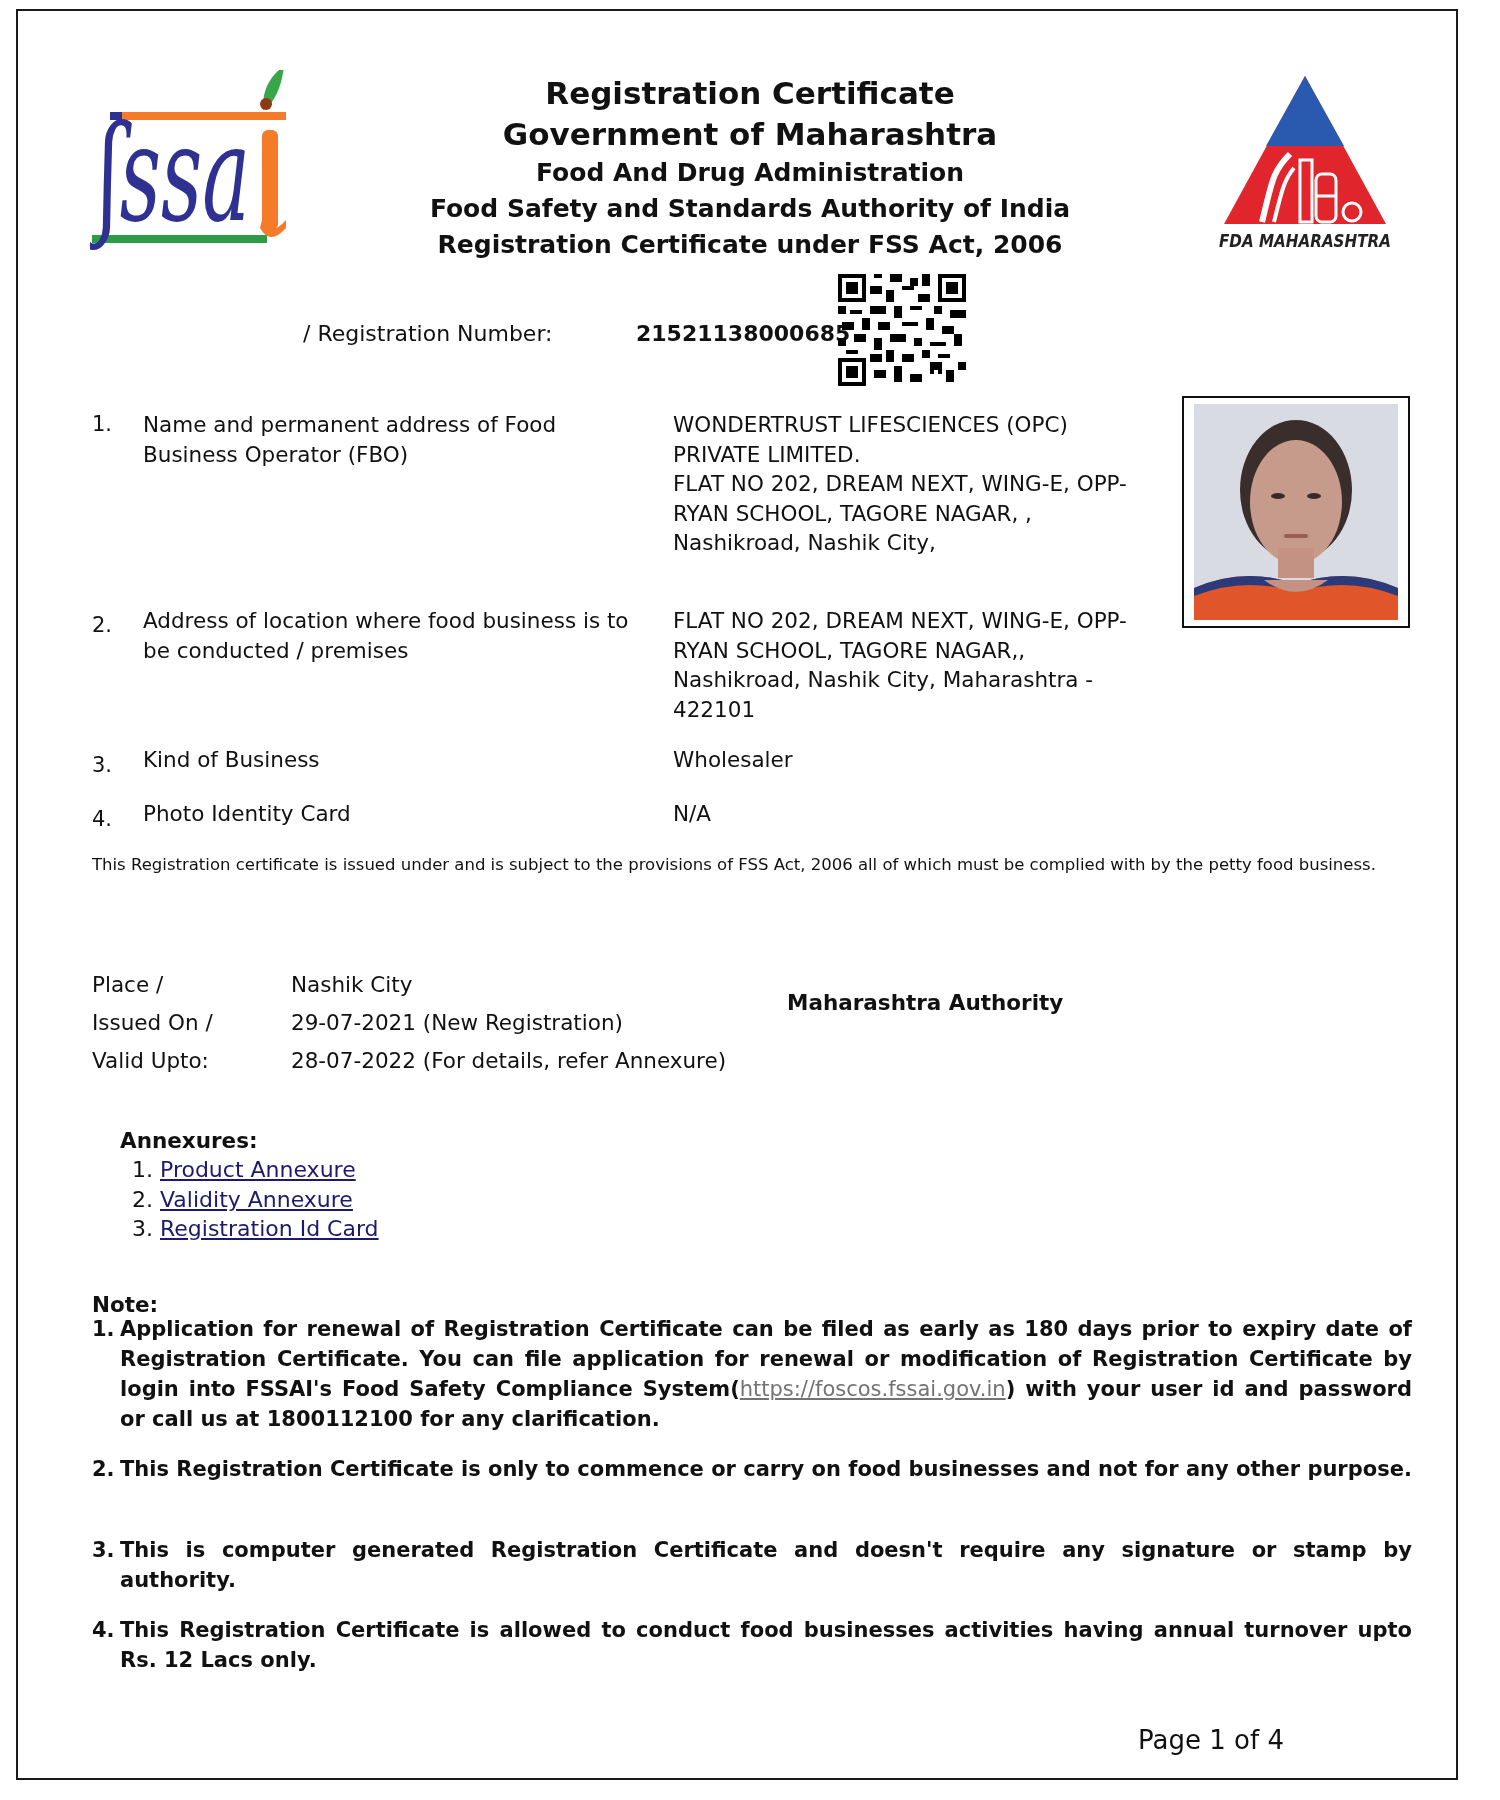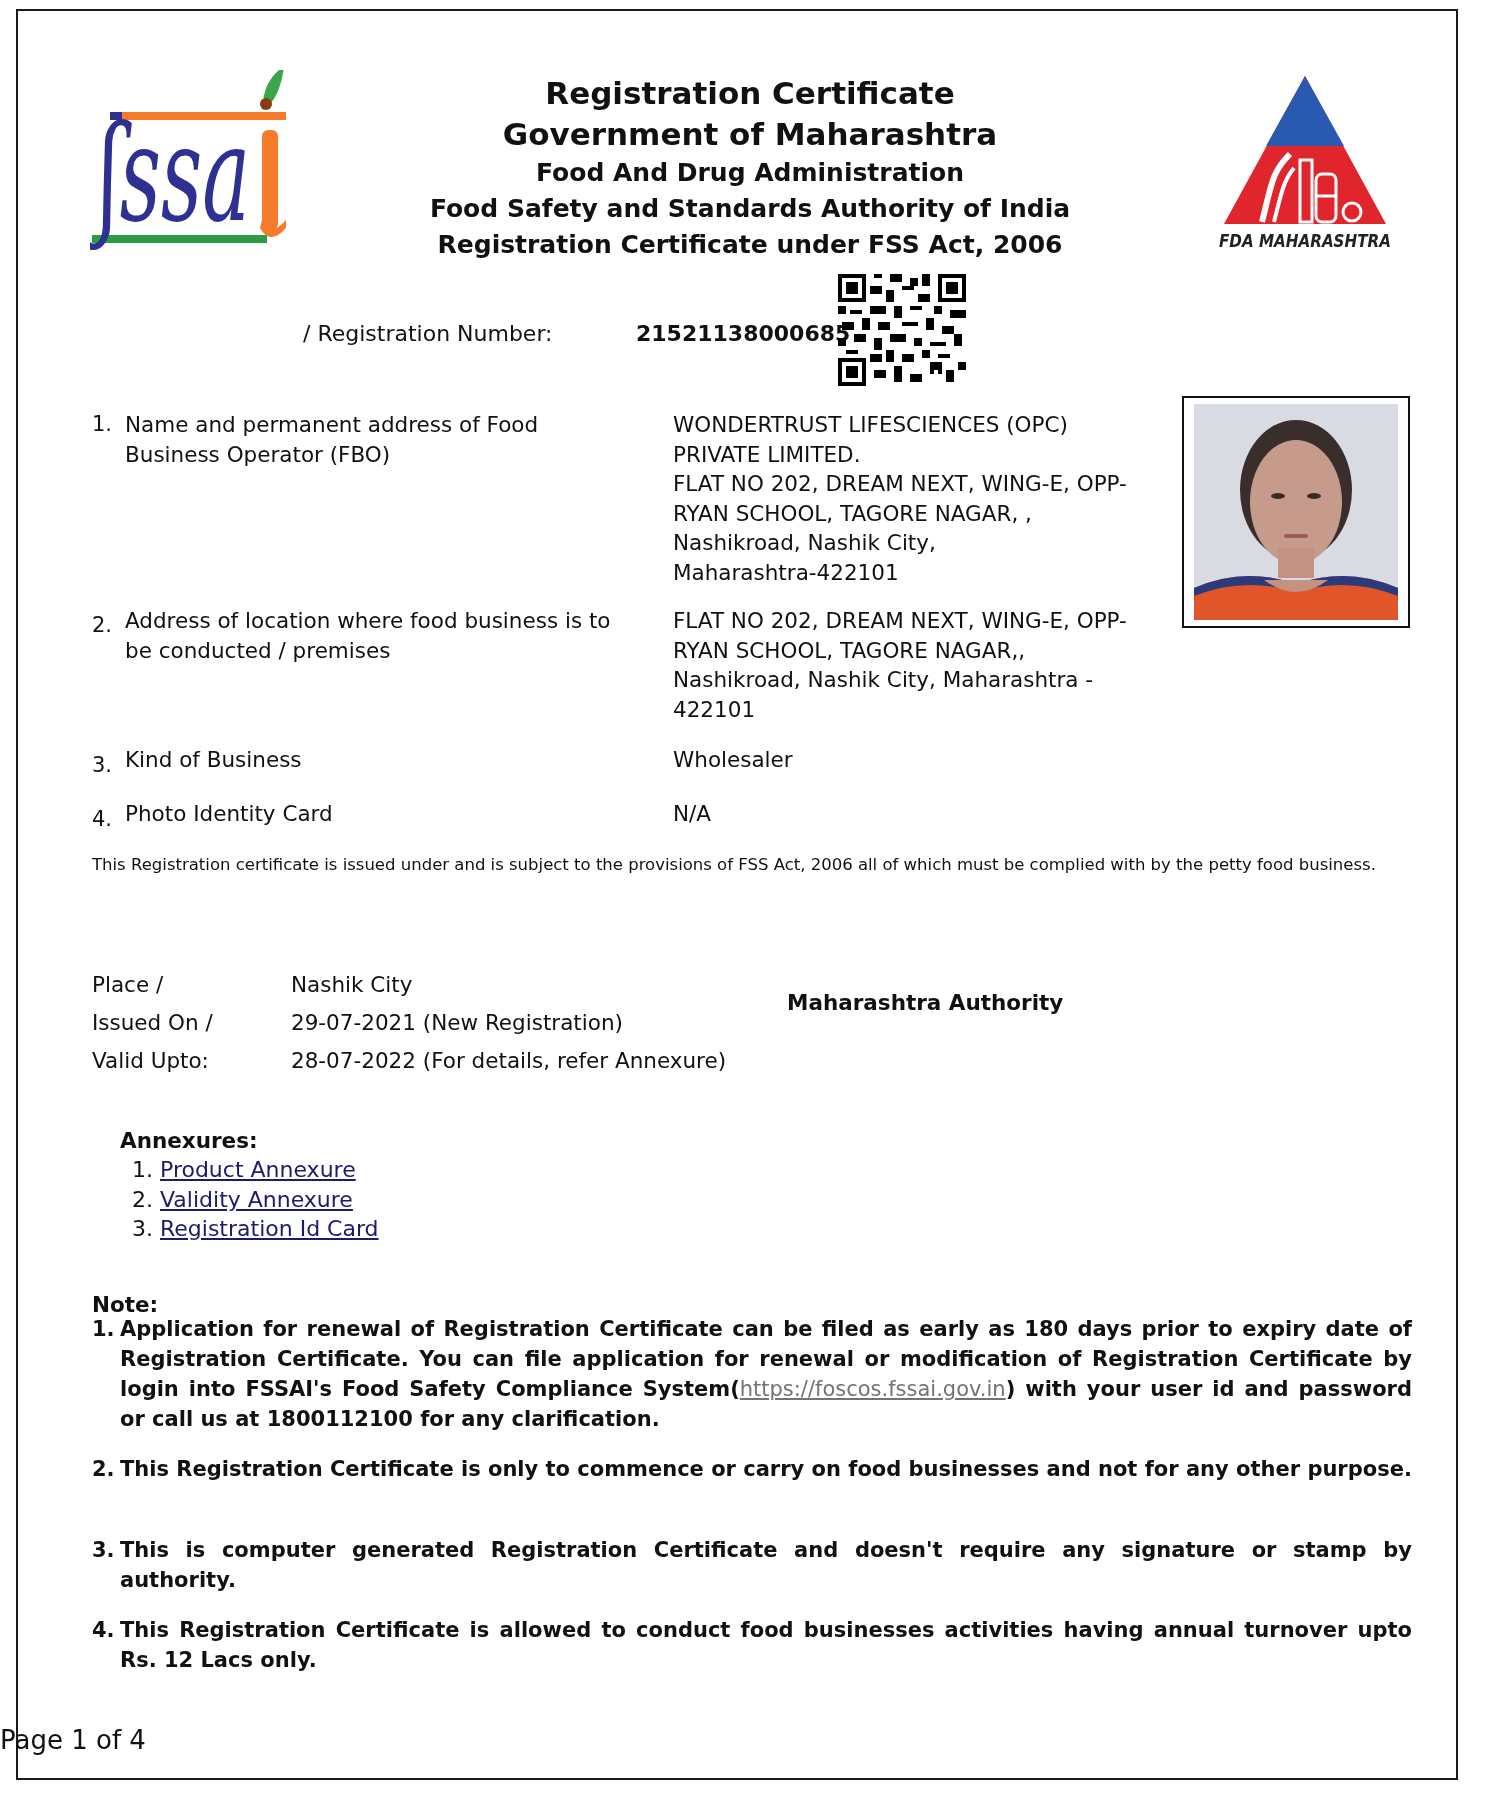--- a/index.html
+++ b/index.html
@@ -22,42 +22,42 @@
   .t4 { font-size:25px; line-height:36px; }
   .t5 { font-size:25px; line-height:36px; }
 
   
   .regno-label { left:303px; top:321px; font-size:22px; white-space:nowrap; }
   .regno-value { left:636px; top:321px; font-size:22px; font-weight:bold; white-space:nowrap; }
   .qr { left:838px; top:274px; width:128px; height:112px; }
 
   
   .row-num { font-size:21px; left:92px; }
-  .row-label { font-size:21.5px; left:125px; width:505px; line-height:30px; }
+  .row-label { font-size:21.5px; left:143px; width:505px; line-height:30px; }
   .row-value { font-size:21.5px; left:673px; width:500px; line-height:29.5px; }
 
   .photo-box { left:1182px; top:396px; width:228px; height:232px; border:2px solid #111; box-sizing:border-box; background:#fff; }
 
   .fine-print { left:92px; top:853px; width:1330px; font-size:16.5px; line-height:24px; }
 
   .meta-label { left:92px; font-size:21.5px; white-space:nowrap; }
   .meta-value { left:251px; font-size:21.5px; white-space:nowrap;margin-left:40px; }
   .reg-authority { left:787px; top:990px; font-size:21.5px; font-weight:bold; white-space:nowrap; }
 
   .annex-title { left:120px; top:1128px; font-size:21.5px; font-weight:bold; }
   .annex-item { left:120px; font-size:22px; white-space:nowrap;margin-left:12px; }
   .annex-item a { color:#1b1a6e; text-decoration:underline; }
 
   .note-title { left:92px; top:1292px; font-size:21.5px; font-weight:bold; }
   .note { left:92px; width:1320px; font-size:21px; font-weight:bold; line-height:30px; }
   .note .n { position:absolute; left:0; top:0; }
   .note .body { margin-left:28px; text-align:justify; }
   .note a { color:#737373; font-weight:normal; text-decoration:underline; }
 
-  .page-footer { left:0; width:1284px; top:1725px; text-align:left; font-size:26px; }
+  .page-footer { left:0; width:1284px; top:1725px; text-align:right; font-size:26px; }
 </style>
 </head>
 <body>
 
 <div class="page-border"></div>
 
 <div class="abs fssai-logo">
   <svg width="215" height="185" viewBox="0 0 215 185">
     <rect x="20" y="42" width="176" height="8" fill="#f47b2a"></rect>
     <rect x="20" y="42" width="12" height="8" fill="#2e3192"></rect>
@@ -152,21 +152,20 @@
 </div>
 
 <div class="abs row-num" style="top:412px;">1.</div>
 <div class="abs row-label" style="top:410px;">Name and permanent address of Food Business Operator (FBO)</div>
 <div class="abs row-value" style="top:410px;">
   <div>WONDERTRUST LIFESCIENCES (OPC)</div>
   <div>PRIVATE LIMITED.</div>
   <div>FLAT NO 202, DREAM NEXT, WING-E, OPP-</div>
   <div>RYAN SCHOOL, TAGORE NAGAR, ,</div>
   <div>Nashikroad, Nashik City,</div>
-  <div>Maharashtra-422101</div>
 </div>
 
 <div class="abs photo-box">
   <svg width="224" height="228" viewBox="0 0 224 228" style="display:block;">
     <rect x="10" y="6" width="204" height="216" fill="#d9dbe3"></rect>
     <ellipse cx="112" cy="92" rx="56" ry="70" fill="#3a2e2c"></ellipse>
     <ellipse cx="112" cy="104" rx="46" ry="62" fill="#c79b8c"></ellipse>
     <rect x="94" y="150" width="36" height="30" fill="#c39282"></rect>
     <path d="M10 190 Q 60 168 112 186 Q 164 168 214 190 L 214 222 L 10 222 Z" fill="#e1552a"></path>
     <path d="M10 190 Q 60 168 112 186 Q 164 168 214 190 L 214 198 Q 164 178 112 194 Q 60 178 10 198 Z" fill="#2b3a7a"></path>

